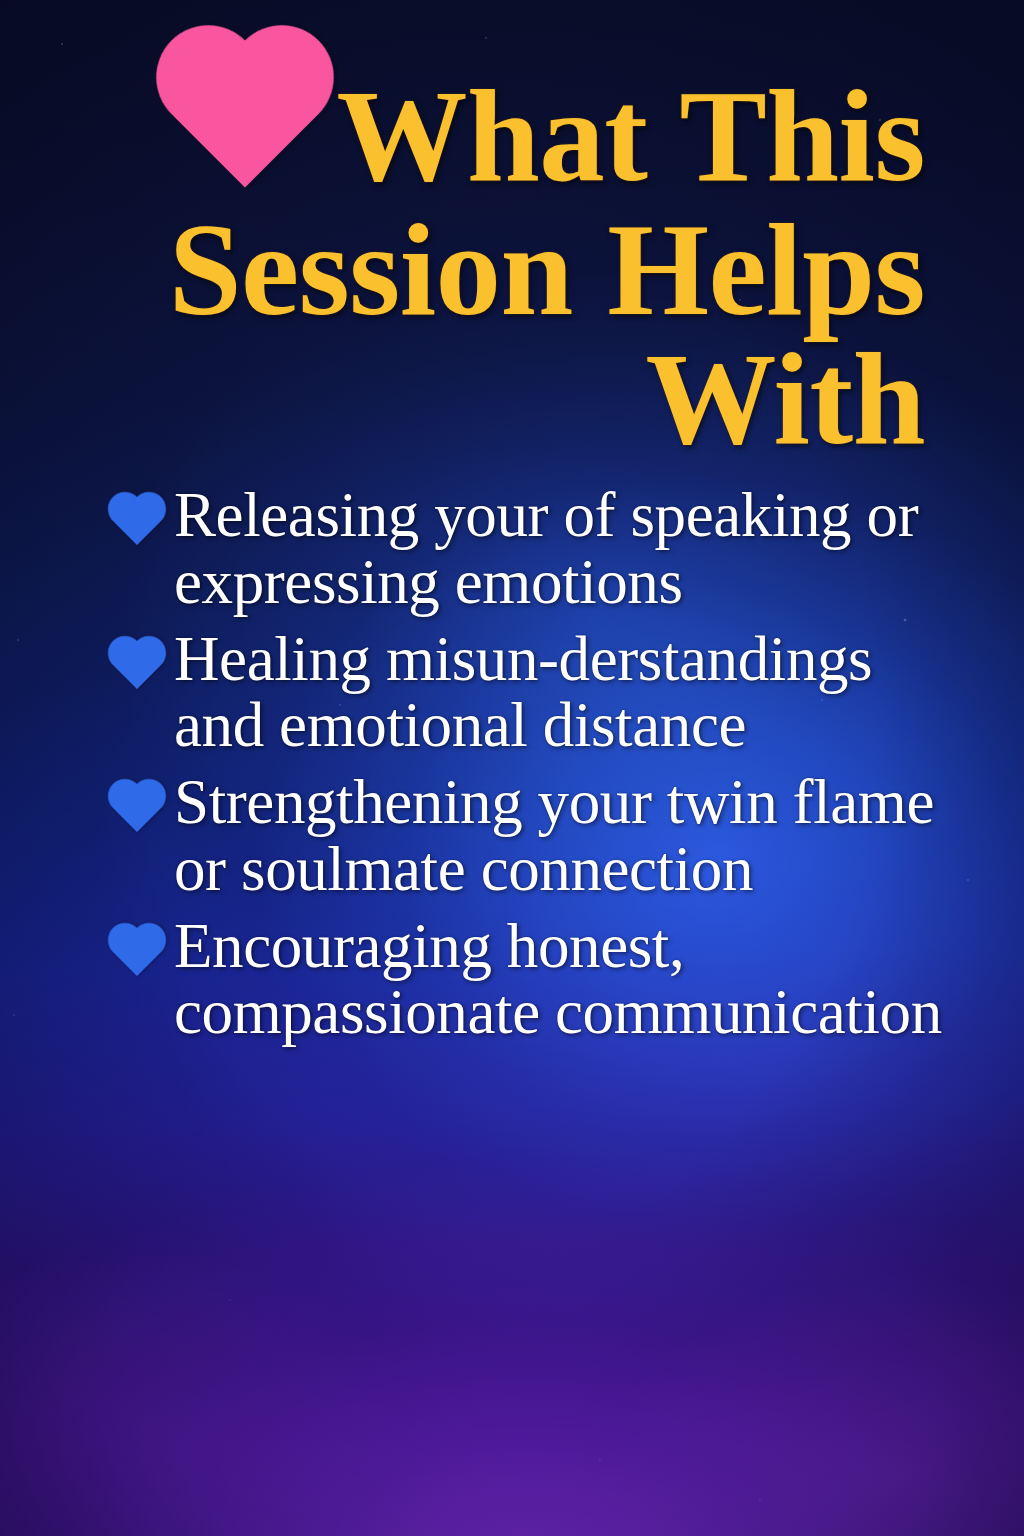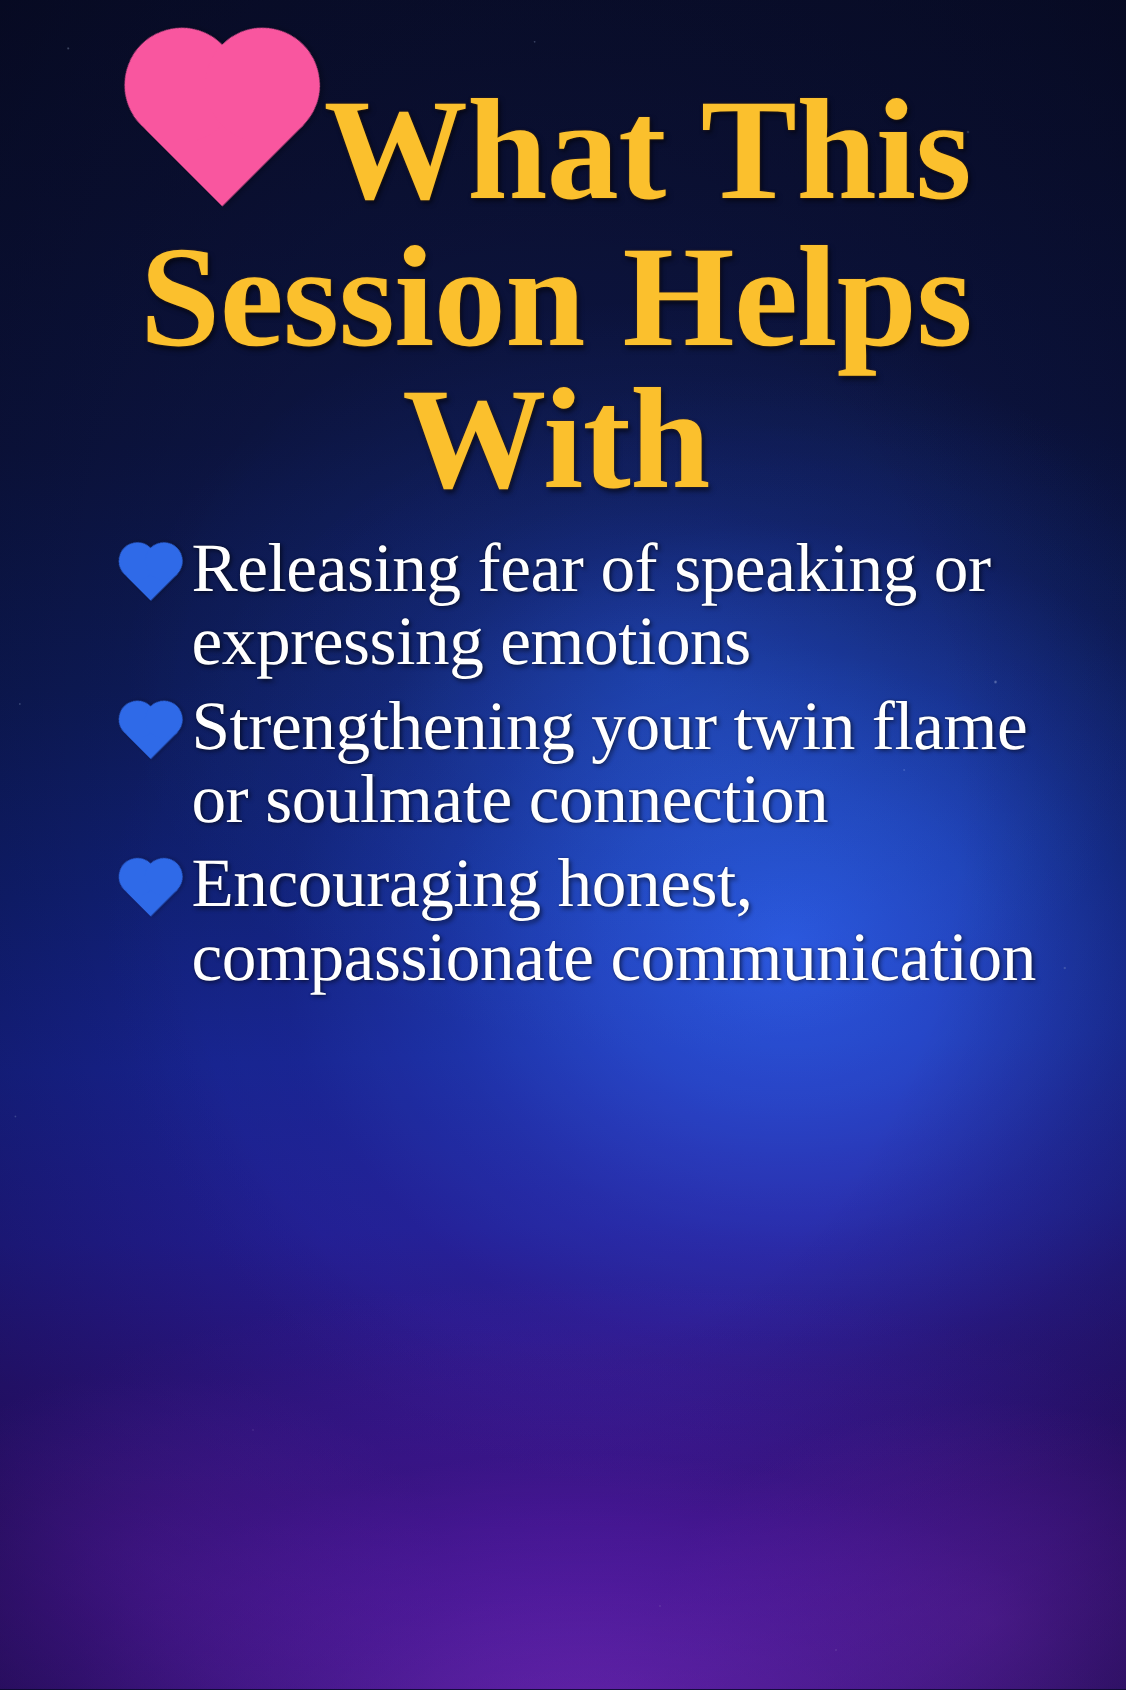--- a/index.html
+++ b/index.html
@@ -127,21 +127,21 @@
   .content {
     position: relative;
     z-index: 5;
     width: 100%;
     height: 100%;
   }
 
   
   .title-block {
     padding: 62px 99px 0 86px;
-    text-align: center;
+    text-align: right;
   }
 
   .title {
     margin: 0;
     color: #fbc02d;
     font-size: 131px;
     line-height: 0.99;
     font-weight: 700;
     letter-spacing: -0.5px;
     word-spacing: 2px;
@@ -262,23 +262,29 @@
     <div class="title-block">
       <h1 class="title"><span class="heart-inline"><span class="heart heart-pink"></span></span><span>What This Session Helps With</span></h1>
     </div>
 
     <ul class="bullets">
 
       <li class="bullet">
         <span class="bullet-marker">
           <span class="heart heart-blue"></span>
         </span>
-        <span class="bullet-text">Releasing fear of speaking or expressing emotions</span>
+        <span class="bullet-text">Releasing your of speaking or expressing emotions</span>
       </li>
 
+      <li class="bullet">
+        <span class="bullet-marker">
+          <span class="heart heart-blue"></span>
+        </span>
+        <span class="bullet-text">Healing misun-derstandings and emotional distance</span>
+      </li>
 
       <li class="bullet">
         <span class="bullet-marker">
           <span class="heart heart-blue"></span>
         </span>
         <span class="bullet-text">Strengthening your twin flame or soulmate connection</span>
       </li>
 
       <li class="bullet">
         <span class="bullet-marker">

